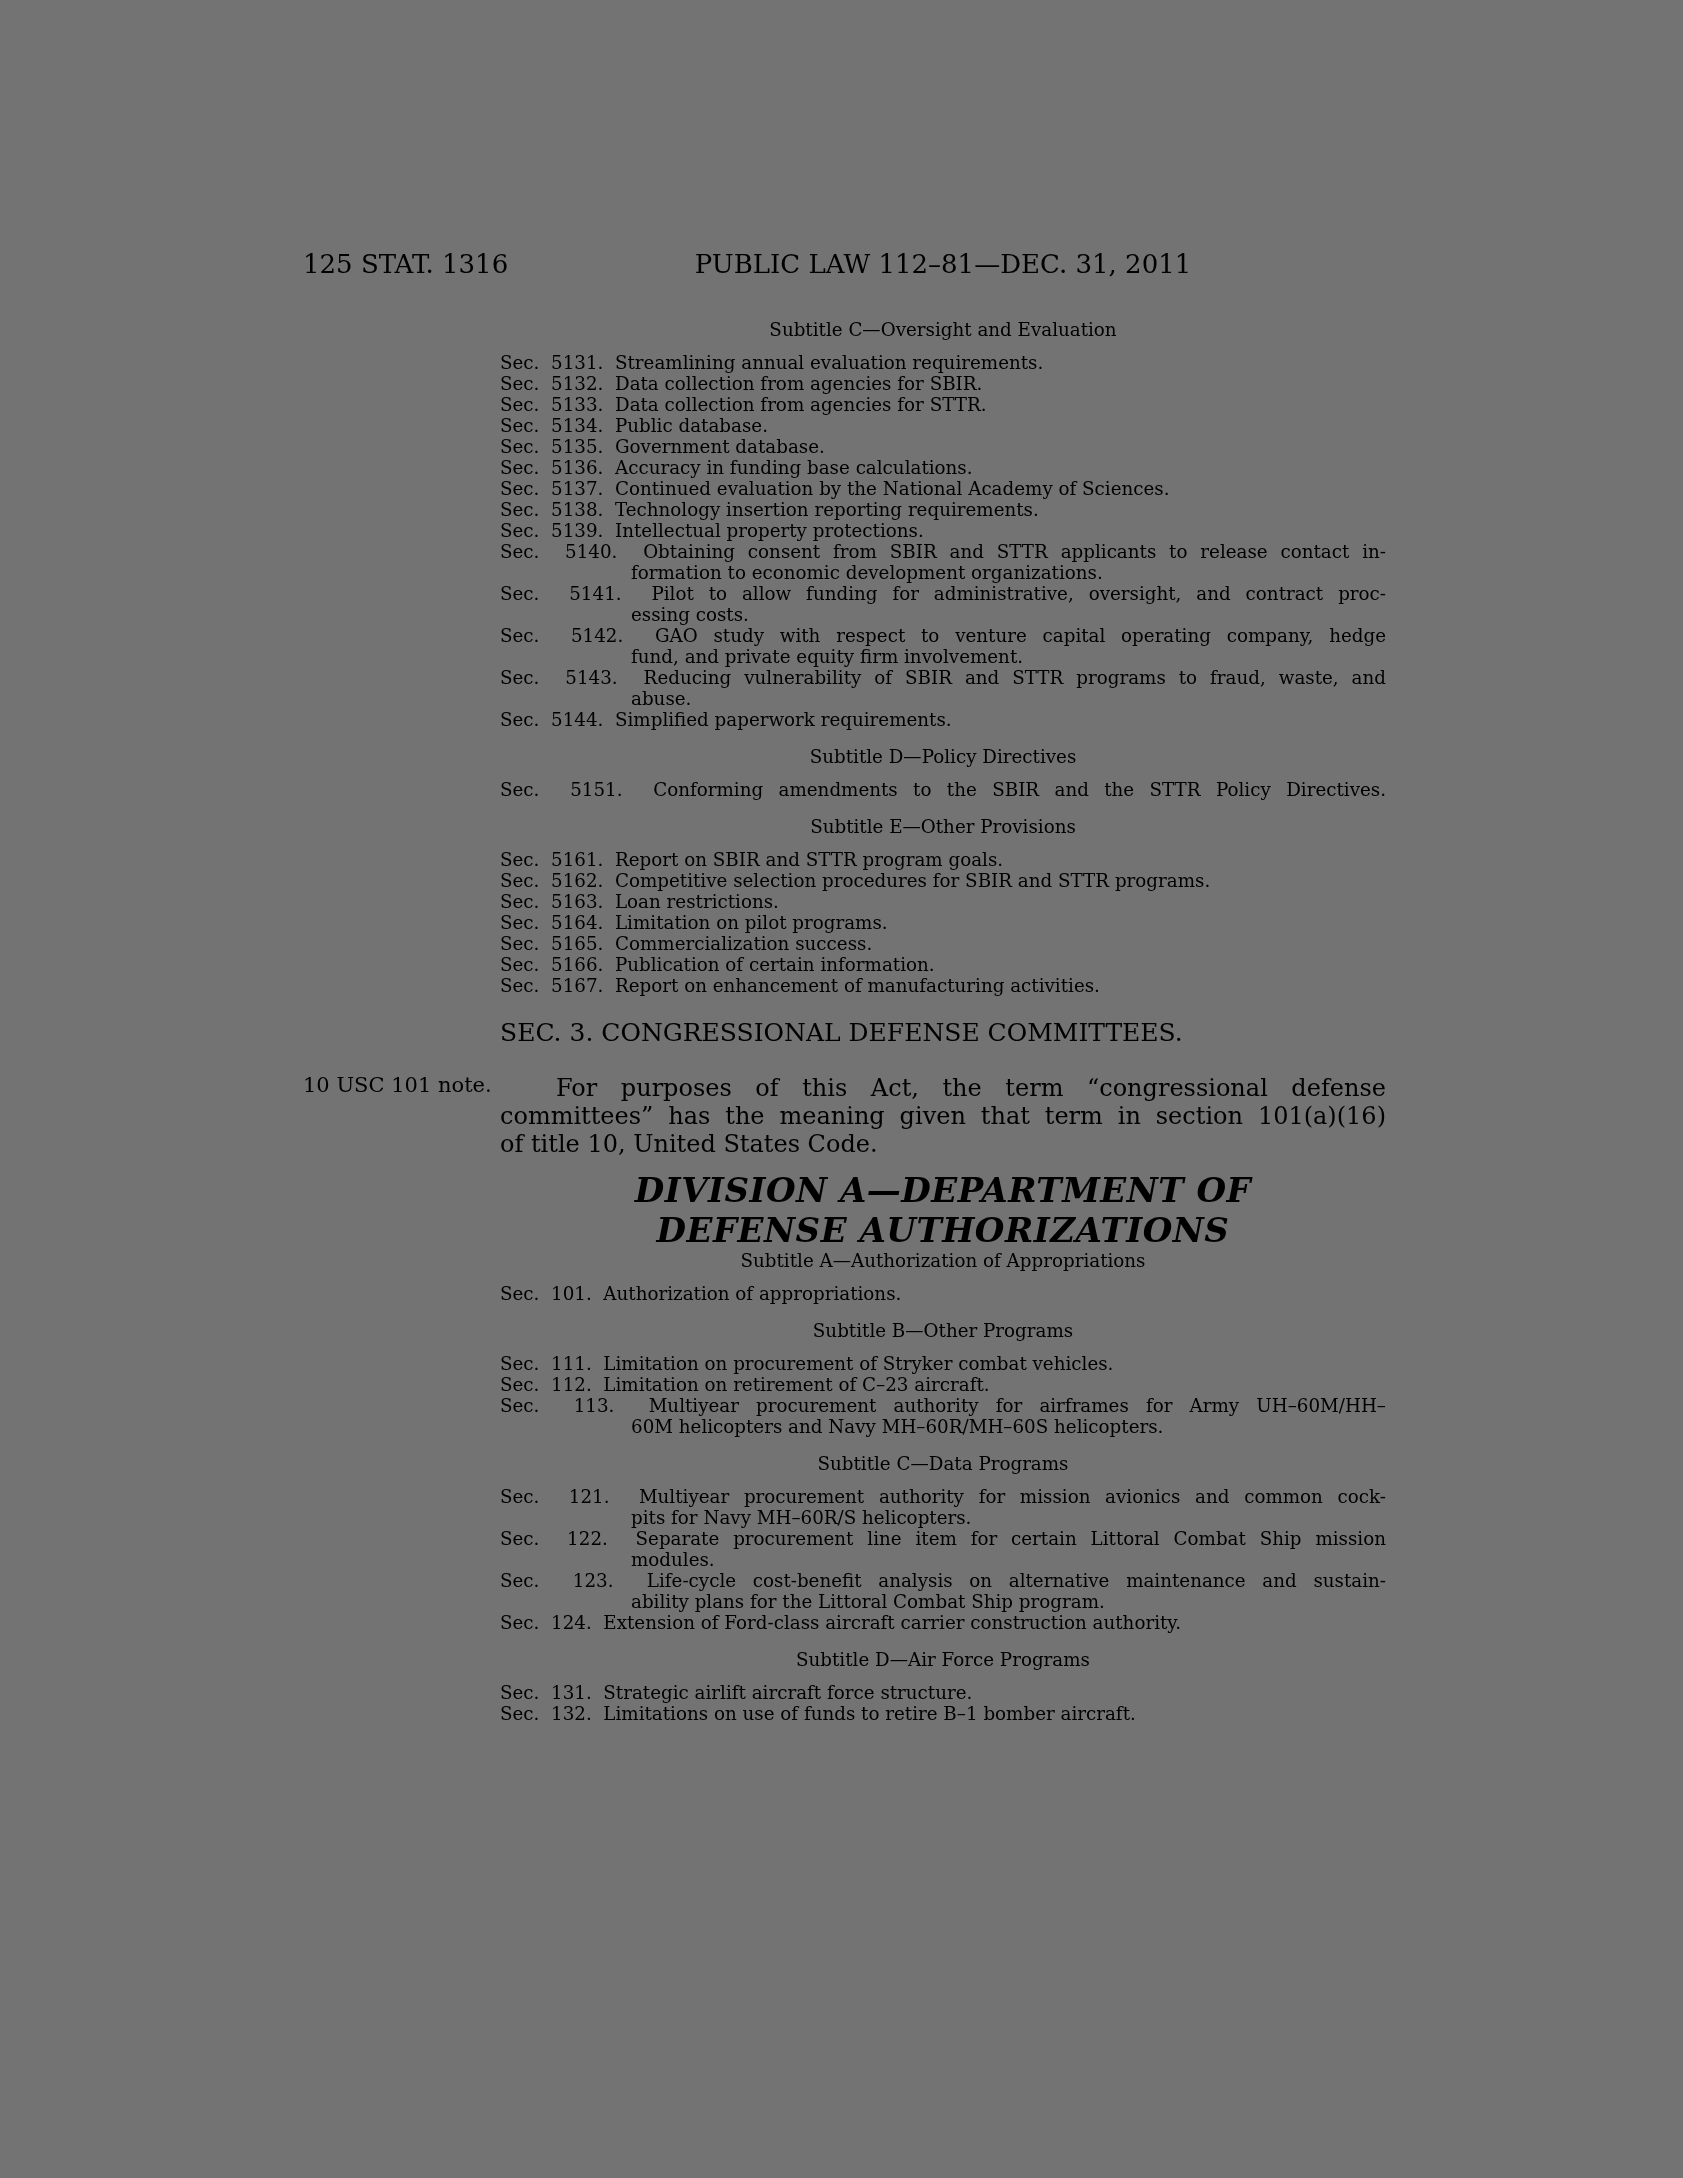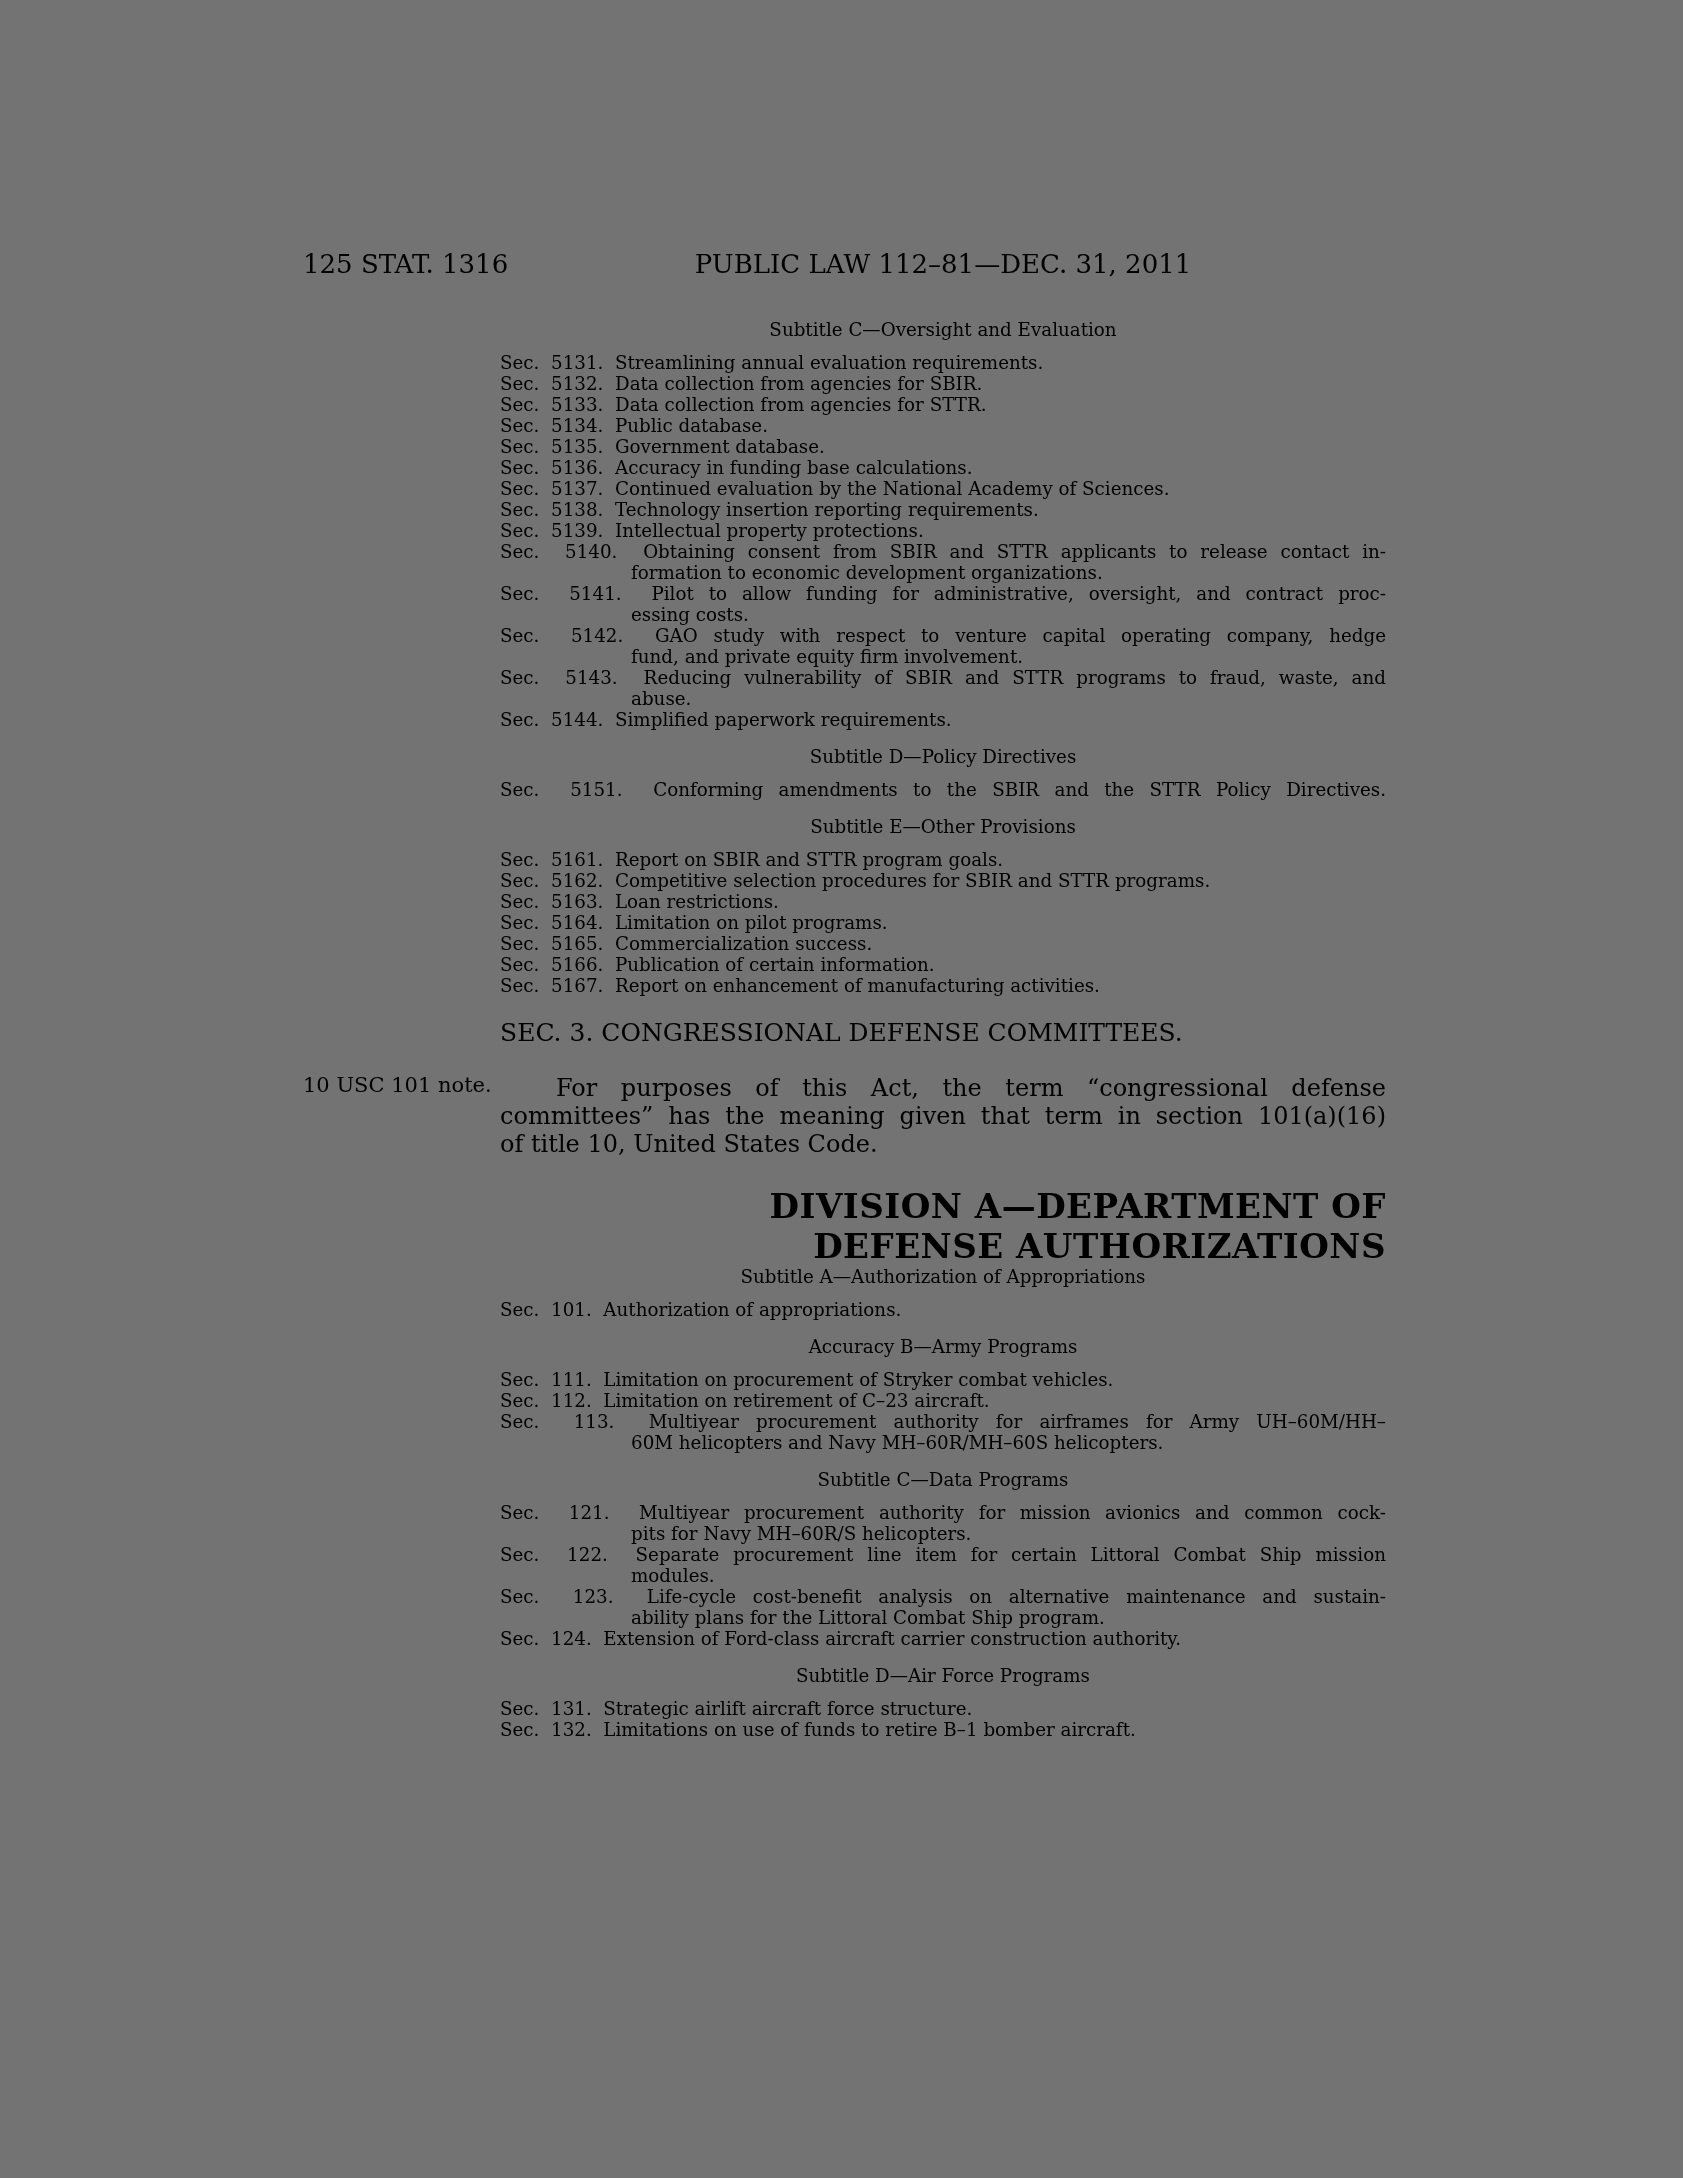--- a/index.html
+++ b/index.html
@@ -53,24 +53,25 @@
     font-size: 25px; line-height: 30px;
     margin-top: 22px;
     white-space: nowrap;
   }
   .body-par { margin-top: 26px; }
   .body-line { font-size: 24px; line-height: 28px; }
   .body-line.first { text-indent: 56px; }
 
   
   .division-heading {
-    text-align: right; font-weight: bold;
+    text-align: center; font-weight: bold;
     font-size: 34px; line-height: 40px;
-    margin-top: 28px;
+    margin-top: 12px;
     letter-spacing: 0.5px;
+    font-style: italic;
   }
   .title-heading {
     text-align: center; font-weight: bold;
     font-size: 34px; line-height: 40px;
     margin-top: 26px;
     letter-spacing: 0.5px;
   }
 </style>
 </head>
 <body>
@@ -181,21 +182,21 @@
 
 
     <div id="toc-bottom">
         <div class="toc-group">
           <div class="toc-heading">Subtitle A—Authorization of Appropriations</div>
           <div class="toc-entry">
             <div class="toc-line">Sec.&nbsp;&nbsp;101.&nbsp;&nbsp;Authorization of appropriations.</div>
           </div>
         </div>
         <div class="toc-group">
-          <div class="toc-heading">Accuracy B—Army Programs</div>
+          <div class="toc-heading">Subtitle B—Other Programs</div>
           <div class="toc-entry">
             <div class="toc-line">Sec.&nbsp;&nbsp;111.&nbsp;&nbsp;Limitation on procurement of Stryker combat vehicles.</div>
           </div>
           <div class="toc-entry">
             <div class="toc-line">Sec.&nbsp;&nbsp;112.&nbsp;&nbsp;Limitation on retirement of C–23 aircraft.</div>
           </div>
           <div class="toc-entry">
             <div class="toc-line stretch">Sec.&nbsp;&nbsp;113.&nbsp;&nbsp;Multiyear procurement authority for airframes for Army UH–60M/HH–</div>
             <div class="toc-line cont">60M helicopters and Navy MH–60R/MH–60S helicopters.</div>
           </div>

